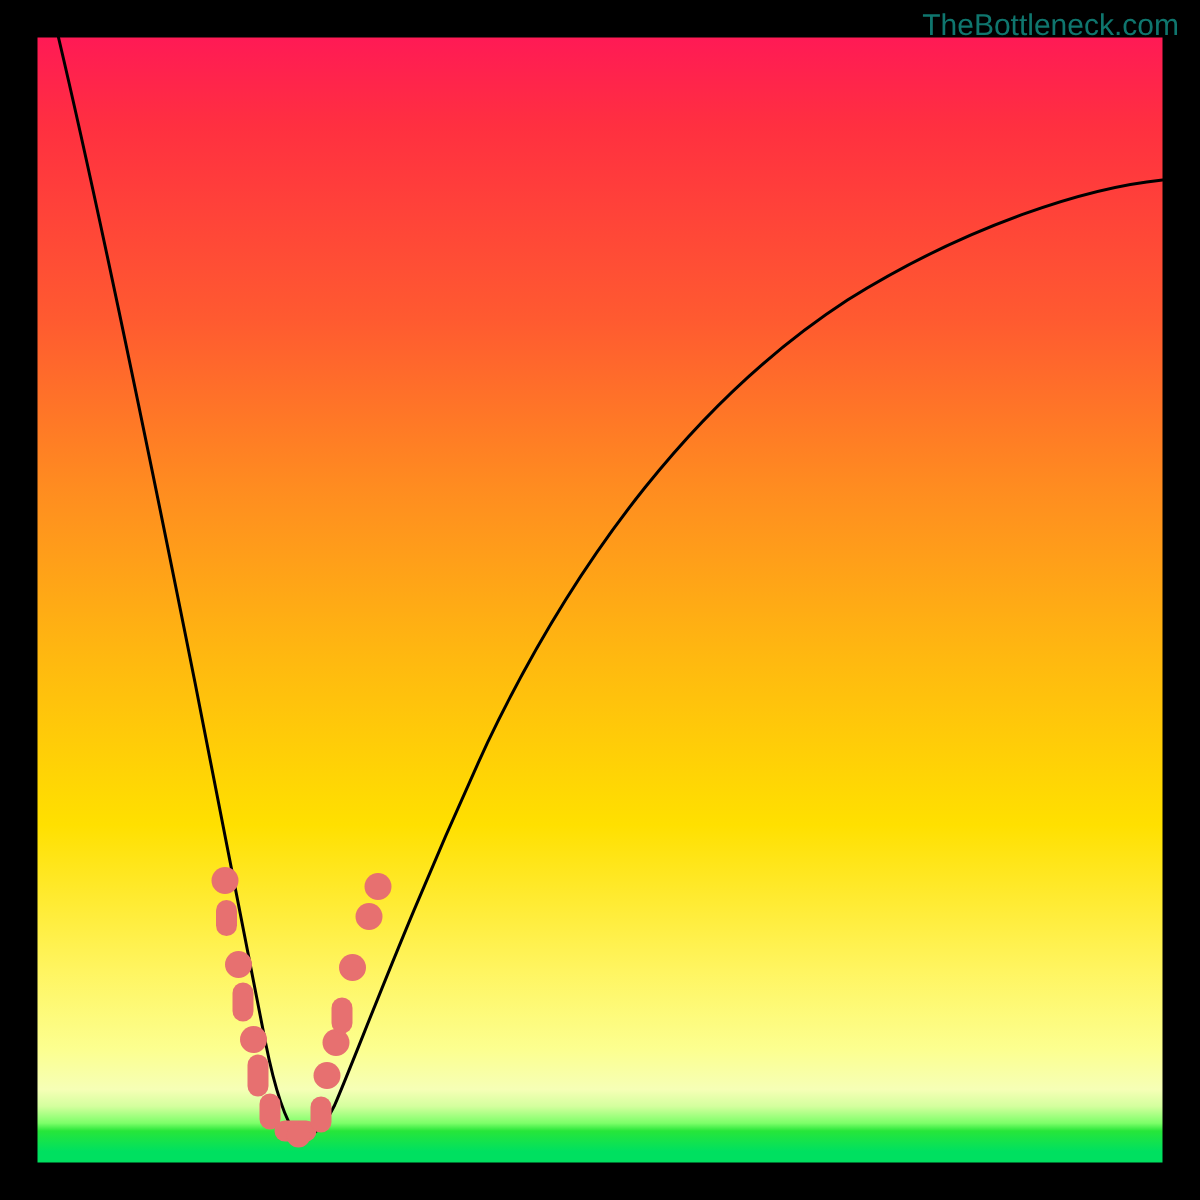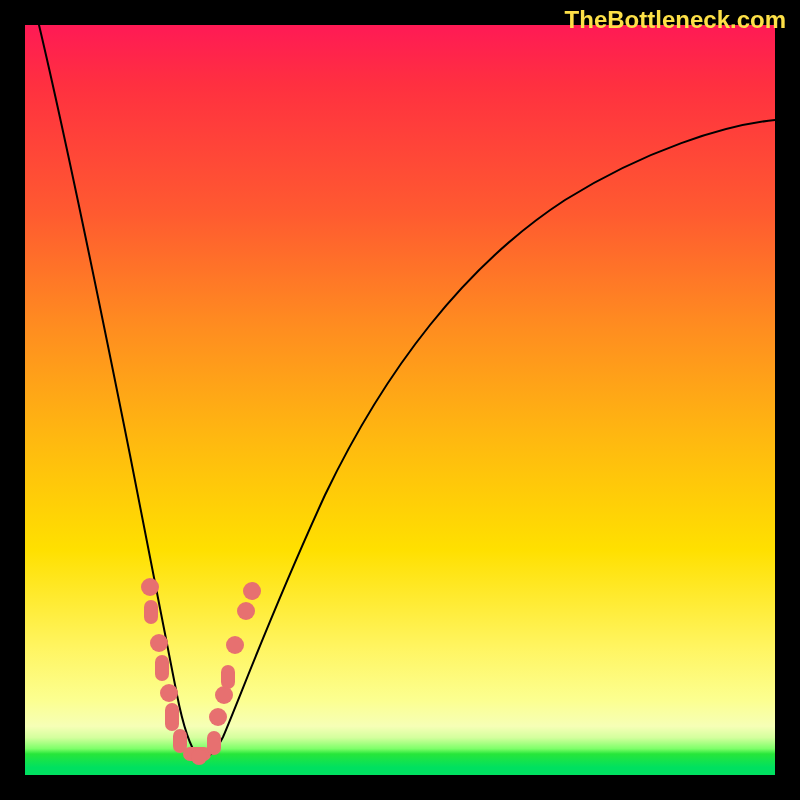--- a/index.html
+++ b/index.html
@@ -41,23 +41,23 @@
       #7dff69 96.5%,
       #27e63a 97.2%,
       #00e060 99%,
       #00e060 100%
     );
   }
   .watermark {
     position: absolute;
     top: 6px;
     right: 14px;
-    color: #fde047;
-    font-size: 24px;
-    font-weight: 700;
+    color: #0f766e;
+    font-size: 20px;
+    font-weight: 400;
     letter-spacing: 0px;
     pointer-events: none;
     user-select: none;
   }
   svg.curves {
     position: absolute;
     left: 0;
     top: 0;
     width: 750px;
     height: 750px;

